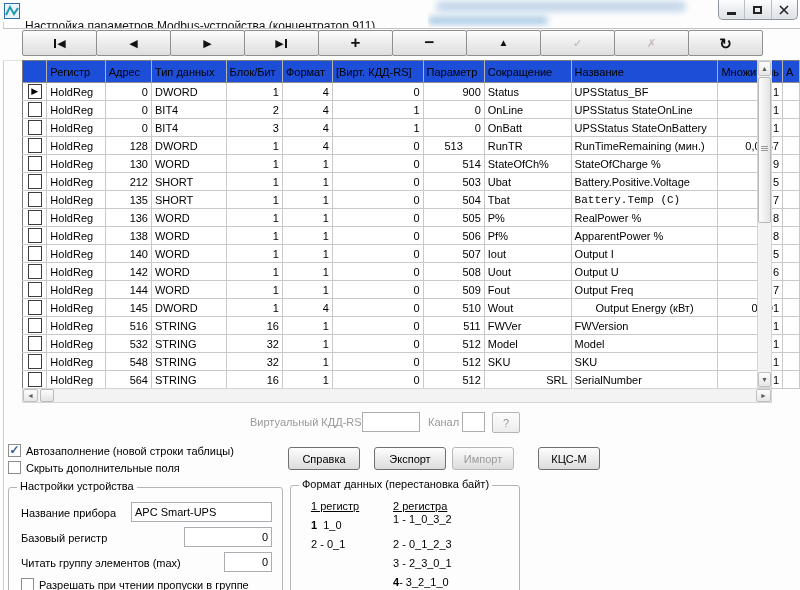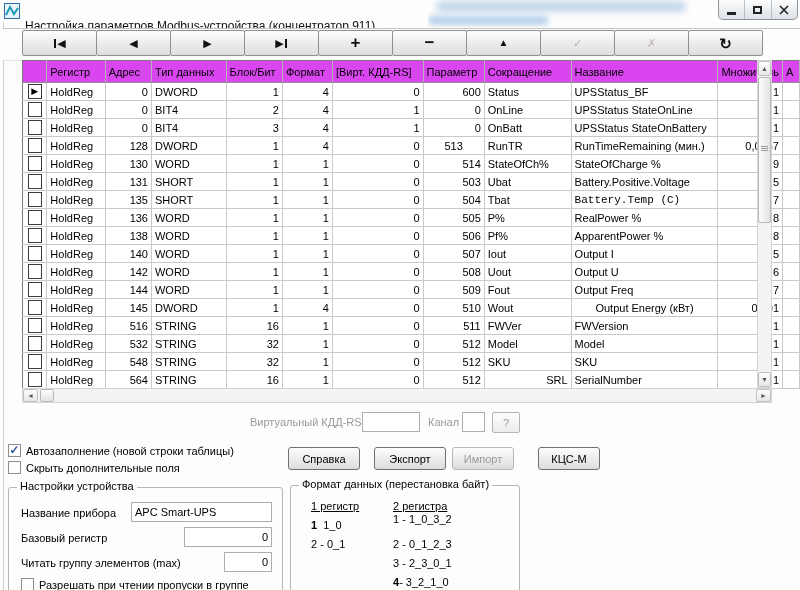--- a/index.html
+++ b/index.html
@@ -35,21 +35,21 @@
   .tglyph{font-size:11px;line-height:1;color:#111;}
   .vbar{width:2px;height:9px;background:#111;margin:0 1px;}
   [data-name="insert-record-button"] .tglyph,
   [data-name="delete-record-button"] .tglyph{font-size:17px;font-weight:700;margin-top:-2px;}
   [data-name="refresh-data-button"] .tglyph{font-size:15px;font-weight:700;}
   [data-name="edit-record-button"] .tglyph{font-size:10px;}
 
   
   .gridwrap{position:absolute;left:22px;top:60px;}
   table.grid{border-collapse:collapse;table-layout:fixed;background:#fff;border:1px solid #7a7a7a;}
-  table.grid th{height:21px;background:#d946ef;font-weight:400;text-align:left;padding:0 3px;
+  table.grid th{height:21px;background:#1d4ed8;font-weight:400;text-align:left;padding:0 3px;
                 border-right:1px solid #b3b3b3;border-bottom:1px solid #8f8f8f;overflow:hidden;white-space:nowrap;}
   table.grid td{height:17px;padding:0 3px;border-right:1px solid #c9c9c9;border-bottom:1px solid #c9c9c9;
                 overflow:hidden;white-space:nowrap;}
   td.sel{padding:1px;}
   .selbox{width:12px;height:13px;border:1px solid #3c3c3c;margin:0 auto;display:flex;align-items:center;justify-content:center;}
   .curmark{font-size:9px;line-height:1;}
 
   
   .vscroll{position:absolute;left:757px;top:60px;width:15px;height:328px;background:#f3f3f3;border:1px solid #d5d5d5;box-sizing:border-box;}
   .hscroll{position:absolute;left:22px;top:388px;width:750px;height:15px;background:#f3f3f3;border:1px solid #d5d5d5;box-sizing:border-box;display:flex;align-items:stretch;}
@@ -183,21 +183,21 @@
               <div class="selbox">
                 <span class="curmark" data-name="current-row-icon">▶</span>
               </div>
             </td>
             <td data-name="grid-cell" style="text-align: left;">HoldReg</td>
             <td data-name="grid-cell" style="text-align: right;">0</td>
             <td data-name="grid-cell" style="text-align: left;">DWORD</td>
             <td data-name="grid-cell" style="text-align: right;">1</td>
             <td data-name="grid-cell" style="text-align: right;">4</td>
             <td data-name="grid-cell" style="text-align: right;">0</td>
-            <td data-name="grid-cell" style="text-align: right;">600</td>
+            <td data-name="grid-cell" style="text-align: right;">900</td>
             <td data-name="grid-cell" style="text-align: left;">Status</td>
             <td data-name="grid-cell" style="text-align: left;">UPSStatus_BF</td>
             <td data-name="grid-cell" style="text-align: right;">1</td>
             <td data-name="grid-cell" style="text-align: left;"></td>
           </tr>
           <tr data-name="table-row">
             <td class="sel" data-name="row-selector-cell">
               <div class="selbox"></div>
             </td>
             <td data-name="grid-cell" style="text-align: left;">HoldReg</td>
@@ -258,21 +258,21 @@
             <td data-name="grid-cell" style="text-align: left;">StateOfCh%</td>
             <td data-name="grid-cell" style="text-align: left;">StateOfCharge %</td>
             <td data-name="grid-cell" style="text-align: right;">9</td>
             <td data-name="grid-cell" style="text-align: left;"></td>
           </tr>
           <tr data-name="table-row">
             <td class="sel" data-name="row-selector-cell">
               <div class="selbox"></div>
             </td>
             <td data-name="grid-cell" style="text-align: left;">HoldReg</td>
-            <td data-name="grid-cell" style="text-align: right;">131</td>
+            <td data-name="grid-cell" style="text-align: right;">212</td>
             <td data-name="grid-cell" style="text-align: left;">SHORT</td>
             <td data-name="grid-cell" style="text-align: right;">1</td>
             <td data-name="grid-cell" style="text-align: right;">1</td>
             <td data-name="grid-cell" style="text-align: right;">0</td>
             <td data-name="grid-cell" style="text-align: right;">503</td>
             <td data-name="grid-cell" style="text-align: left;">Ubat</td>
             <td data-name="grid-cell" style="text-align: left;">Battery.Positive.Voltage</td>
             <td data-name="grid-cell" style="text-align: right;">5</td>
             <td data-name="grid-cell" style="text-align: left;"></td>
           </tr>

